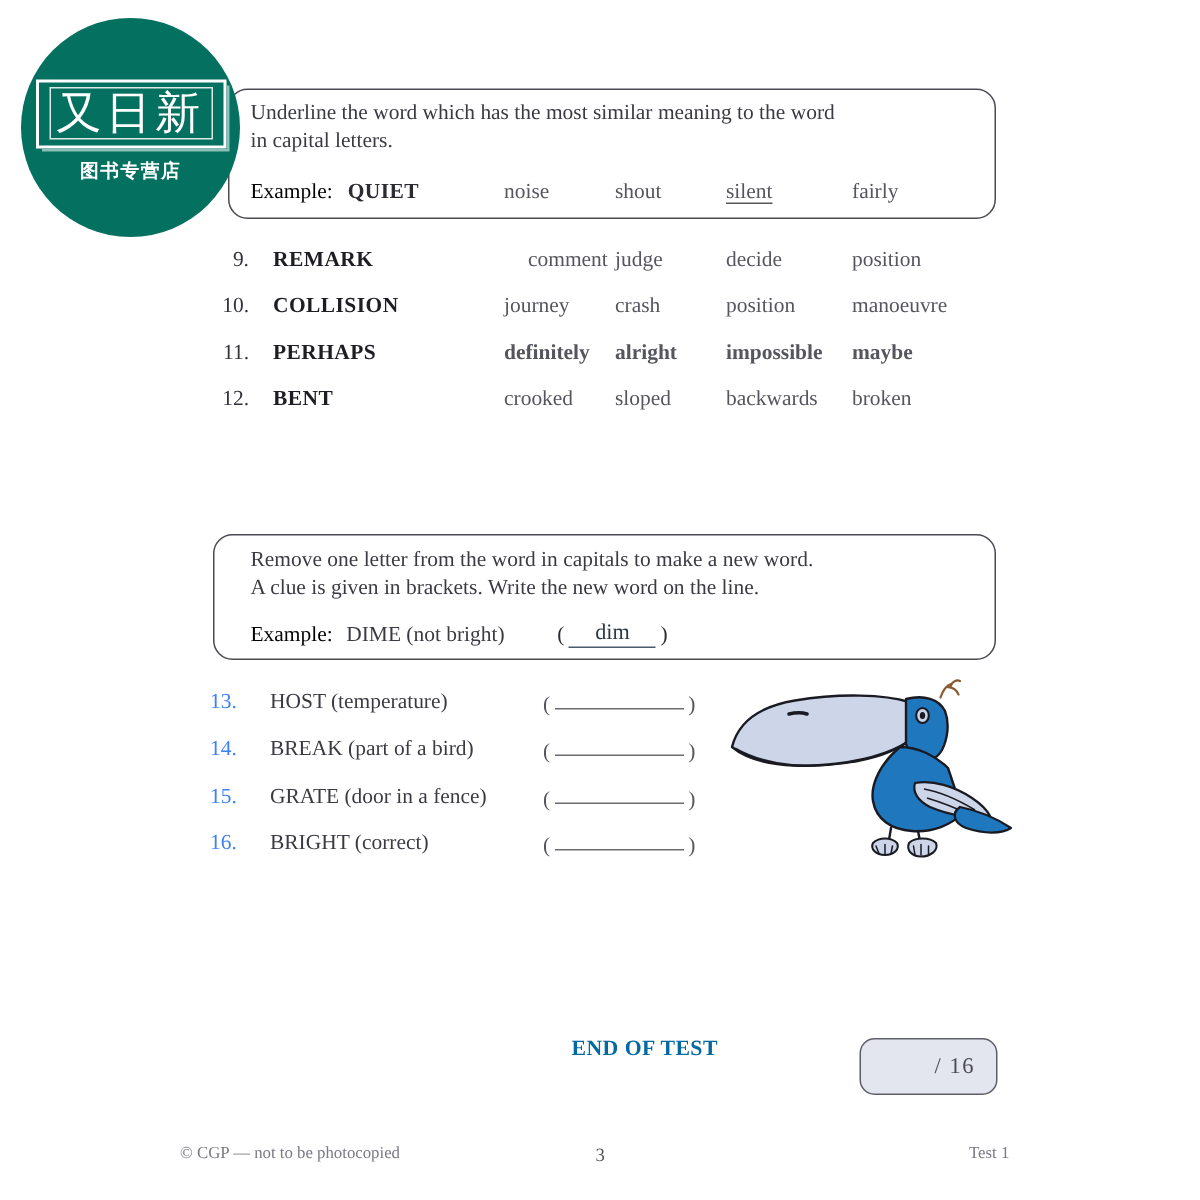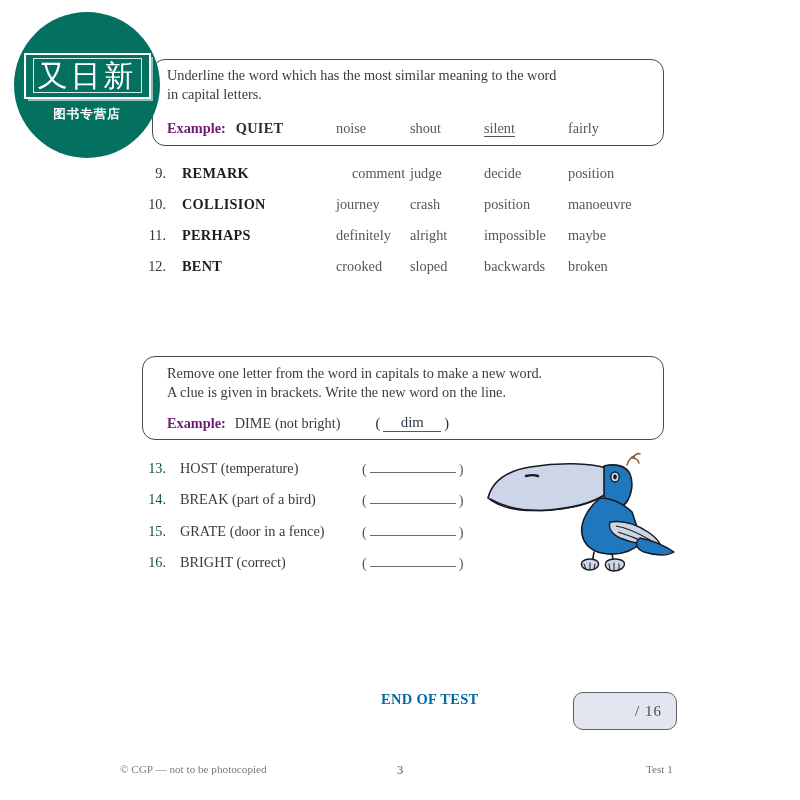--- a/index.html
+++ b/index.html
@@ -100,22 +100,22 @@
 
   .example-row {
     position: absolute;
     font-size: 14.3px;
     color: #2b2b33;
     white-space: nowrap;
   }
   #example-1 { left: 167px; top: 120px; }
   #example-2 { left: 167px; top: 414px; }
   .example-label {
-    font-weight: bold;
-    color: #701a75;
+    font-weight: normal;
+    color: #000000;
   }
   .example-word {
     font-weight: bold;
     margin-left: 10px;
     letter-spacing: 0.3px;
   }
   .example-word-plain {
     margin-left: 9px;
     color: #3a3a42;
   }
@@ -169,22 +169,21 @@
     position: absolute;
     left: 140px;
     height: 20px;
     font-size: 14.3px;
     white-space: nowrap;
   }
   .bnum {
     position: absolute;
     left: 0;
     width: 26px;
-    text-align: right;
-    color: #14532d;
+    color: #3b82f6;
   }
   .bprompt {
     position: absolute;
     left: 40px;
     color: #3a3a42;
   }
   .banswer {
     position: absolute;
     left: 222px;
     color: #55555e;
@@ -224,21 +223,21 @@
     top: 691px;
     font-size: 14.5px;
     font-weight: bold;
     color: #0369a1;
     letter-spacing: 0.3px;
   }
   #score-box {
     position: absolute;
     left: 573px;
     top: 692px;
-    width: 104px;
+    width: 92px;
     height: 38px;
     box-sizing: border-box;
     border: 1.3px solid #5e5e6a;
     border-radius: 10px;
     background: #e3e6ef;
     display: flex;
     align-items: center;
     justify-content: flex-end;
     padding-right: 14px;
   }
@@ -305,21 +304,21 @@
     <span class="qopts" style="width: 330px; height: 20px; position: absolute;">
         <span class="opt" style="position: absolute; left: 0px;">journey</span>
         <span class="opt" style="position: absolute; left: 74px;">crash</span>
         <span class="opt" style="position: absolute; left: 148px;">position</span>
         <span class="opt" style="position: absolute; left: 232px;">manoeuvre</span>
       </span>
   </div>
   <div class="qrow" id="qrow-2" style="top:227px">
     <span class="qnum">11.</span>
     <span class="qword">PERHAPS</span>
-    <span class="qopts" style="width: 330px; height: 20px; position: absolute;">
+    <span class="qopts" style="width: 330px; height: 20px; position: absolute; font-weight: bold;">
         <span class="opt" style="position: absolute; left: 0px;">definitely</span>
         <span class="opt" style="position: absolute; left: 74px;">alright</span>
         <span class="opt" style="position: absolute; left: 148px;">impossible</span>
         <span class="opt" style="position: absolute; left: 232px;">maybe</span>
       </span>
   </div>
   <div class="qrow" id="qrow-3" style="top:258px">
     <span class="qnum">12.</span>
     <span class="qword">BENT</span>
     <span class="qopts" style="width: 330px; height: 20px; position: absolute;">

